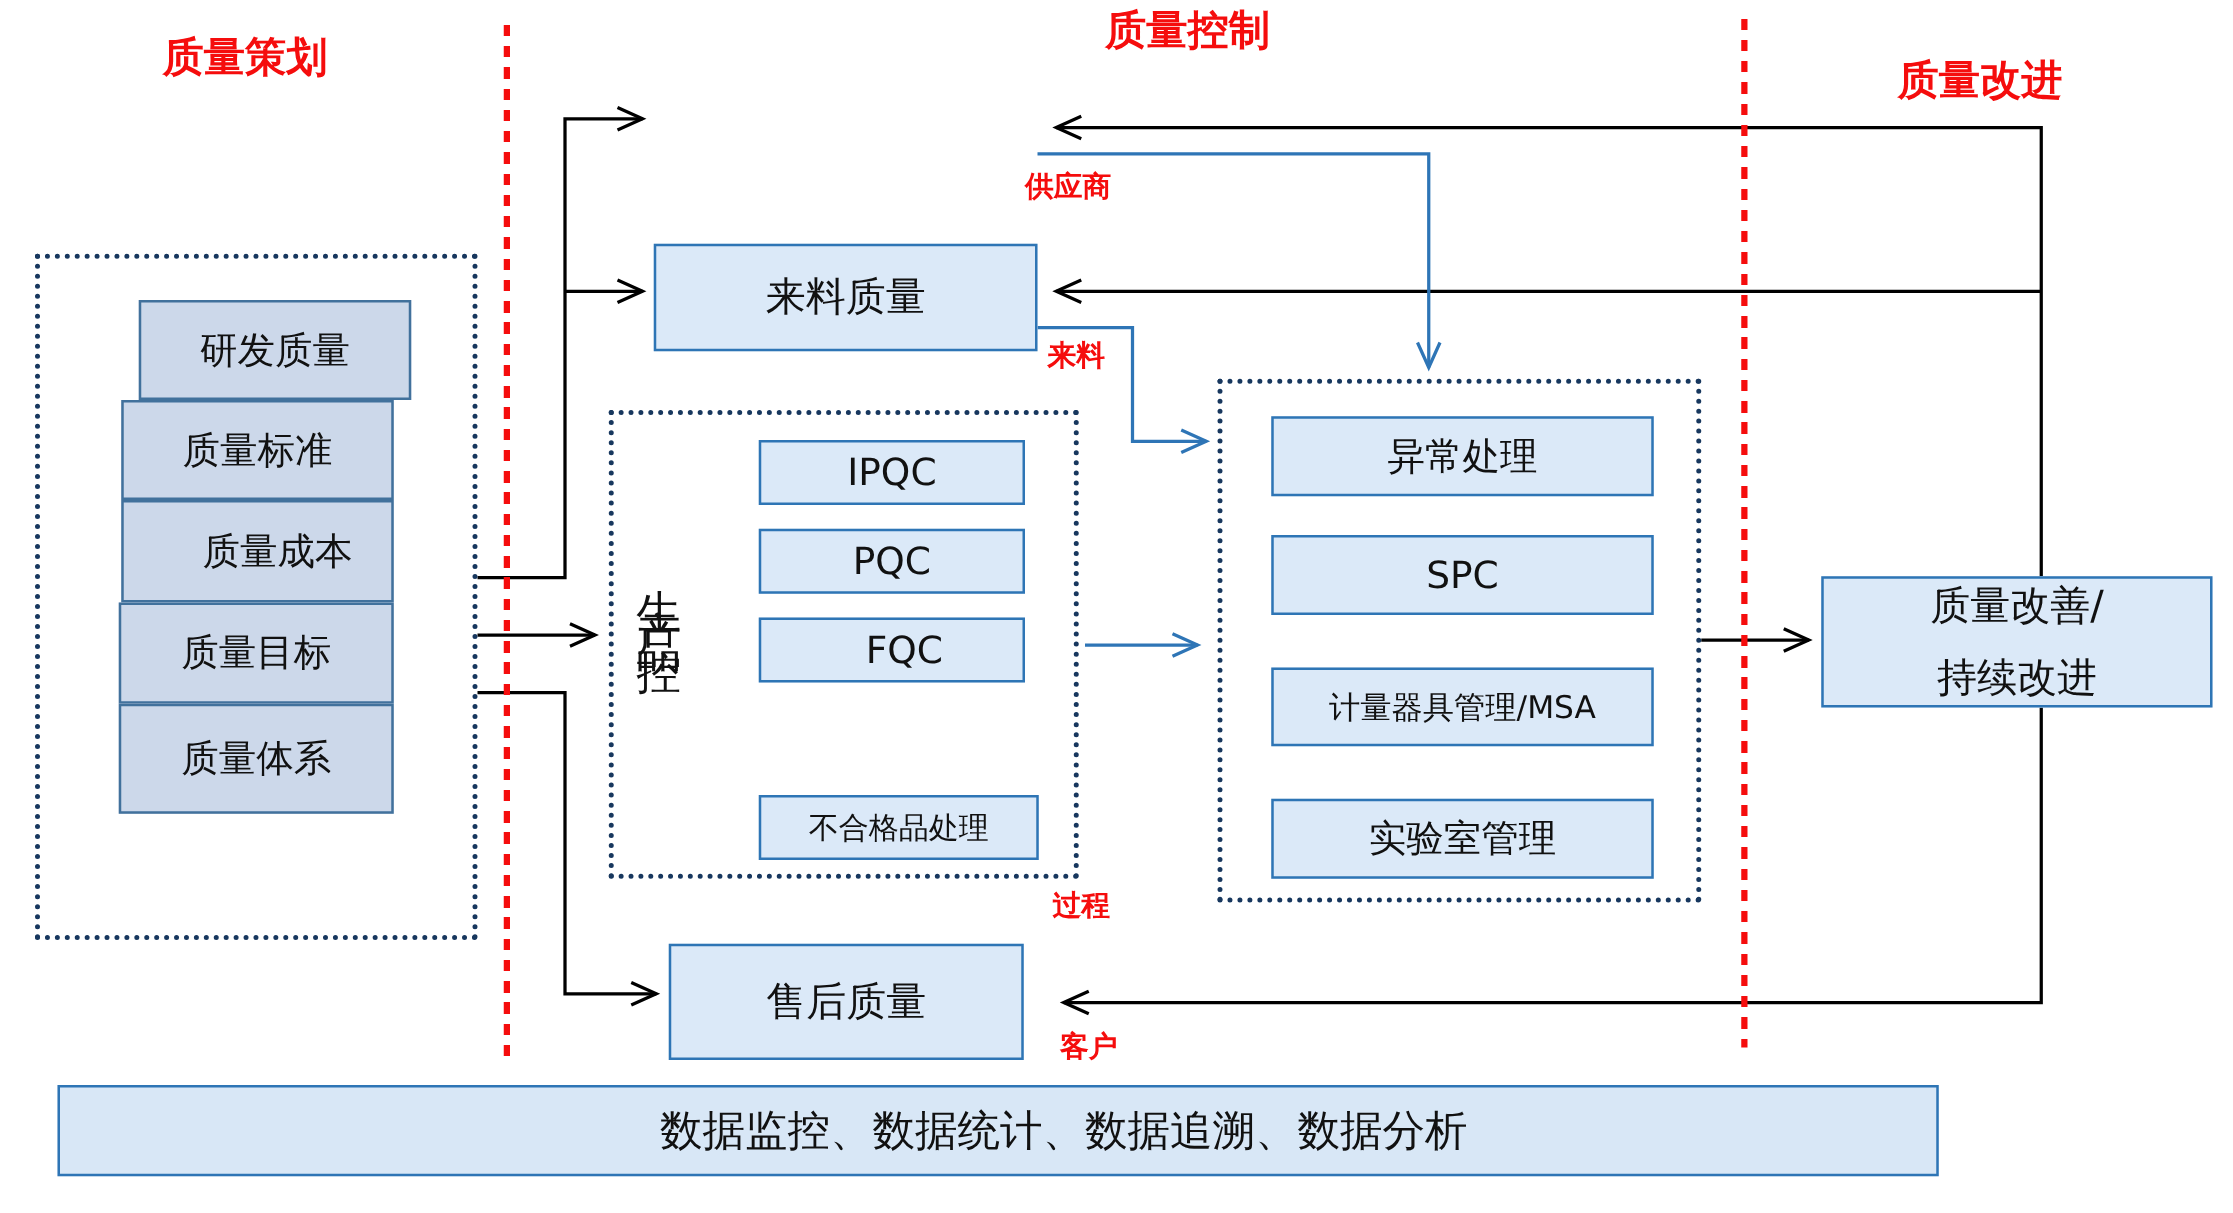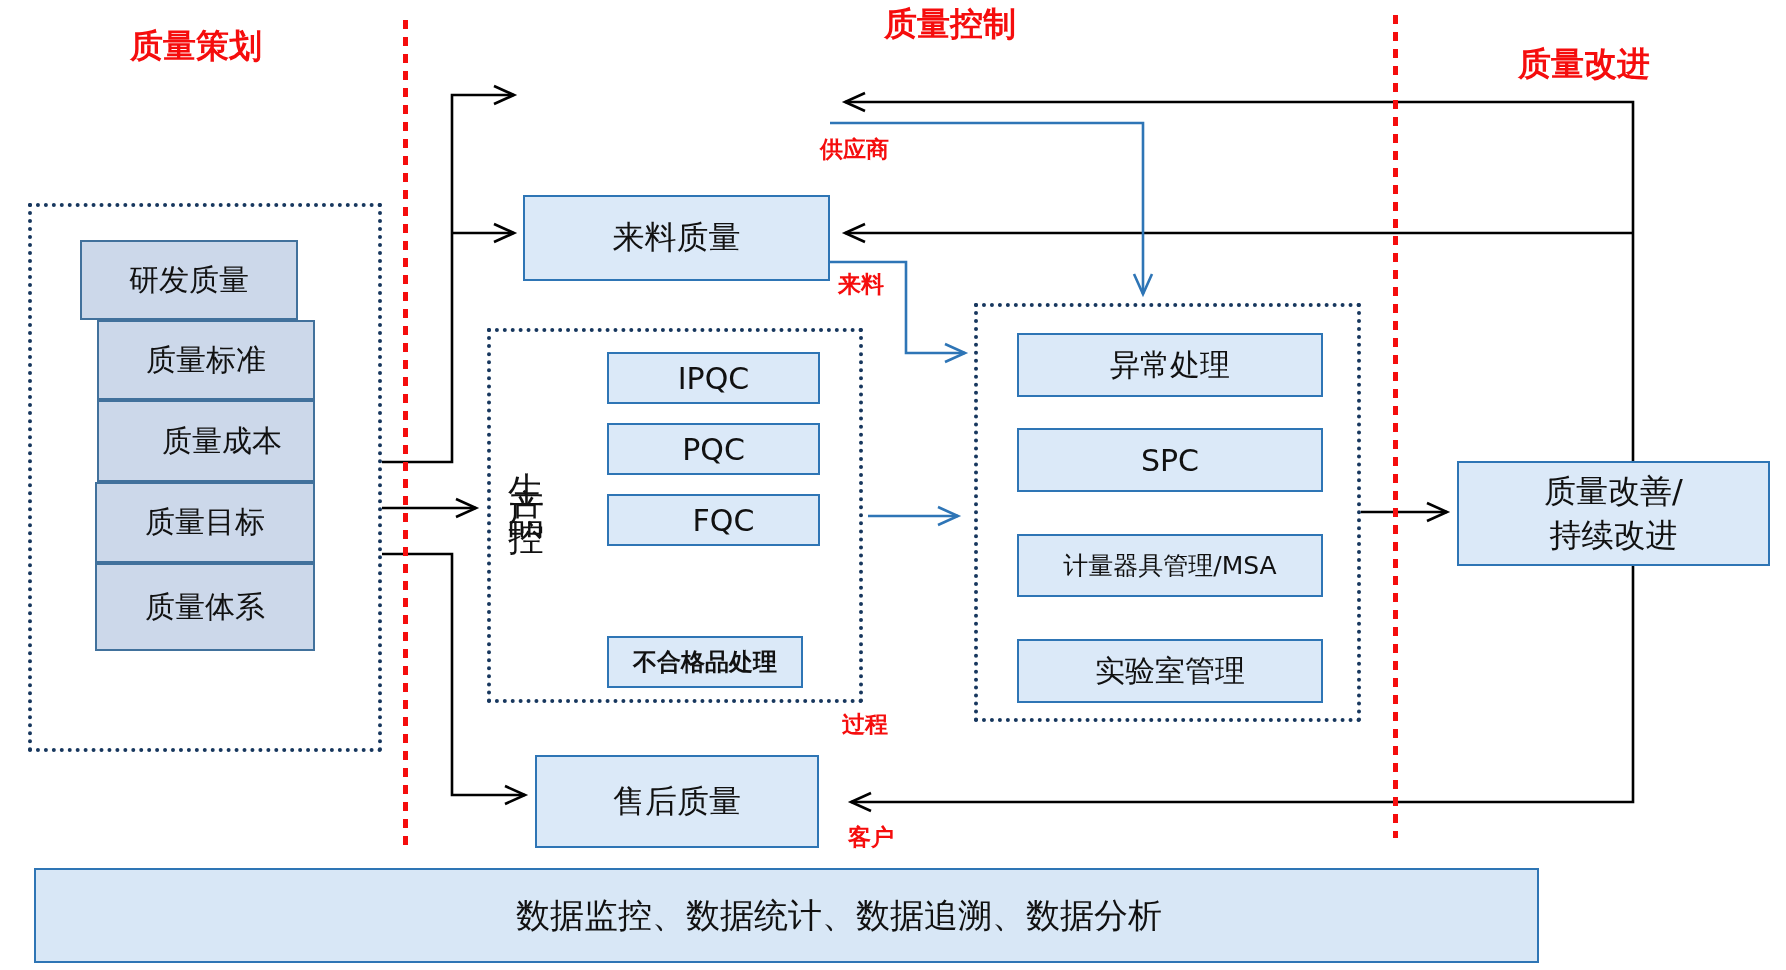--- a/index.html
+++ b/index.html
@@ -18,21 +18,21 @@
   .plan-item{
     background:#ccd8ea;border:2px solid #41719c;display:flex;align-items:center;justify-content:center;
     font-size:30px;color:#111;
   }
   .dash-group{border:4px dotted #17375e;background:transparent;}
   .redline{width:5px;background:repeating-linear-gradient(to bottom,#f50d0d 0 9px,rgba(0,0,0,0) 9px 17px);}
   .vlabel{
     writing-mode:vertical-lr;text-orientation:upright;font-size:36px;color:#111;
     letter-spacing:16px;line-height:1;white-space:nowrap;
   }
-  .improve-box{flex-direction:column;line-height:1.35;}
+  .improve-box{flex-direction:column;line-height:1.35;justify-content:space-between;}
   .bottom-bar{
     background:#d8e7f6;border:2px solid #2e75b5;display:flex;align-items:center;
     font-size:34px;color:#111;padding-left:480px;
   }
   svg{position:absolute;left:0;top:0;}
 </style>
 </head>
 <body>
 
 <div id="canvas">
@@ -63,50 +63,50 @@
   </svg>
 
   <div class="abs redline" style="left:403px;top:20px;height:825px;"></div>
   <div class="abs redline" style="left:1393px;top:15px;height:823px;"></div>
 
   <div class="abs sec-title" style="left:130px;top:24px;">质量策划</div>
   <div class="abs sec-title" style="left:884px;top:2px;">质量控制</div>
   <div class="abs sec-title" style="left:1518px;top:14px;margin-top:28px;">质量改进</div>
 
   <div class="abs dash-group" style="left:28px;top:203px;width:354px;height:549px;"></div>
-  <div class="abs plan-item" style="left:80px;top:240px;width:218px;height:80px;">研发质量</div>
+  <div class="abs plan-item" style="left:111px;top:240px;width:218px;height:80px;">研发质量</div>
   <div class="abs plan-item" style="left:97px;top:320px;width:218px;height:80px;">质量标准</div>
   <div class="abs plan-item" style="left:97px;top:400px;width:218px;height:82px;padding-left:32px;">质量成本</div>
   <div class="abs plan-item" style="left:95px;top:482px;width:220px;height:81px;">质量目标</div>
   <div class="abs plan-item" style="left:95px;top:563px;width:220px;height:88px;">质量体系</div>
 
   <div class="abs node node-big" style="left:523px;top:195px;width:307px;height:86px;">来料质量</div>
 
   <div class="abs dash-group" style="left:487px;top:328px;width:376px;height:375px;"></div>
   <div class="abs vlabel" style="left:508px;top:443px;">生产品控</div>
   <div class="abs node" style="left:607px;top:352px;width:213px;height:52px;font-size:30px;">IPQC</div>
   <div class="abs node" style="left:607px;top:423px;width:213px;height:52px;font-size:30px;">PQC</div>
   <div class="abs node" style="left:607px;top:494px;width:213px;height:52px;font-size:30px;padding-left:20px;">FQC</div>
-  <div class="abs node" style="left:607px;top:636px;width:196px;height:52px;font-size:24px;font-weight:bold;">不合格品处理</div>
+  <div class="abs node" style="left:607px;top:636px;width:224px;height:52px;font-size:24px;">不合格品处理</div>
 
   <div class="abs dash-group" style="left:974px;top:303px;width:387px;height:419px;"></div>
   <div class="abs node" style="left:1017px;top:333px;width:306px;height:64px;font-size:30px;">异常处理</div>
   <div class="abs node" style="left:1017px;top:428px;width:306px;height:64px;font-size:30px;">SPC</div>
   <div class="abs node" style="left:1017px;top:534px;width:306px;height:63px;font-size:25px;">计量器具管理/MSA</div>
   <div class="abs node" style="left:1017px;top:639px;width:306px;height:64px;font-size:30px;">实验室管理</div>
 
   <div class="abs node improve-box" style="left:1457px;top:461px;width:313px;height:105px;font-size:32px;">
     <span>质量改善/</span>
     <span>持续改进</span>
   </div>
 
   <div class="abs node node-big" style="left:535px;top:755px;width:284px;height:93px;">售后质量</div>
 
   <div class="abs stage-label" style="left:820px;top:134px;">供应商</div>
   <div class="abs stage-label" style="left:838px;top:269px;">来料</div>
   <div class="abs stage-label" style="left:842px;top:709px;">过程</div>
   <div class="abs stage-label" style="left:848px;top:822px;">客户</div>
 
-  <div class="abs bottom-bar" style="left:34px;top:868px;width:1505px;height:95px;align-items:center;">
+  <div class="abs bottom-bar" style="left:46px;top:868px;width:1505px;height:73px;align-items:center;">
     <span>数据监控、数据统计、数据追溯、数据分析</span>
   </div>
 
 </div>
 
 </body></html>

